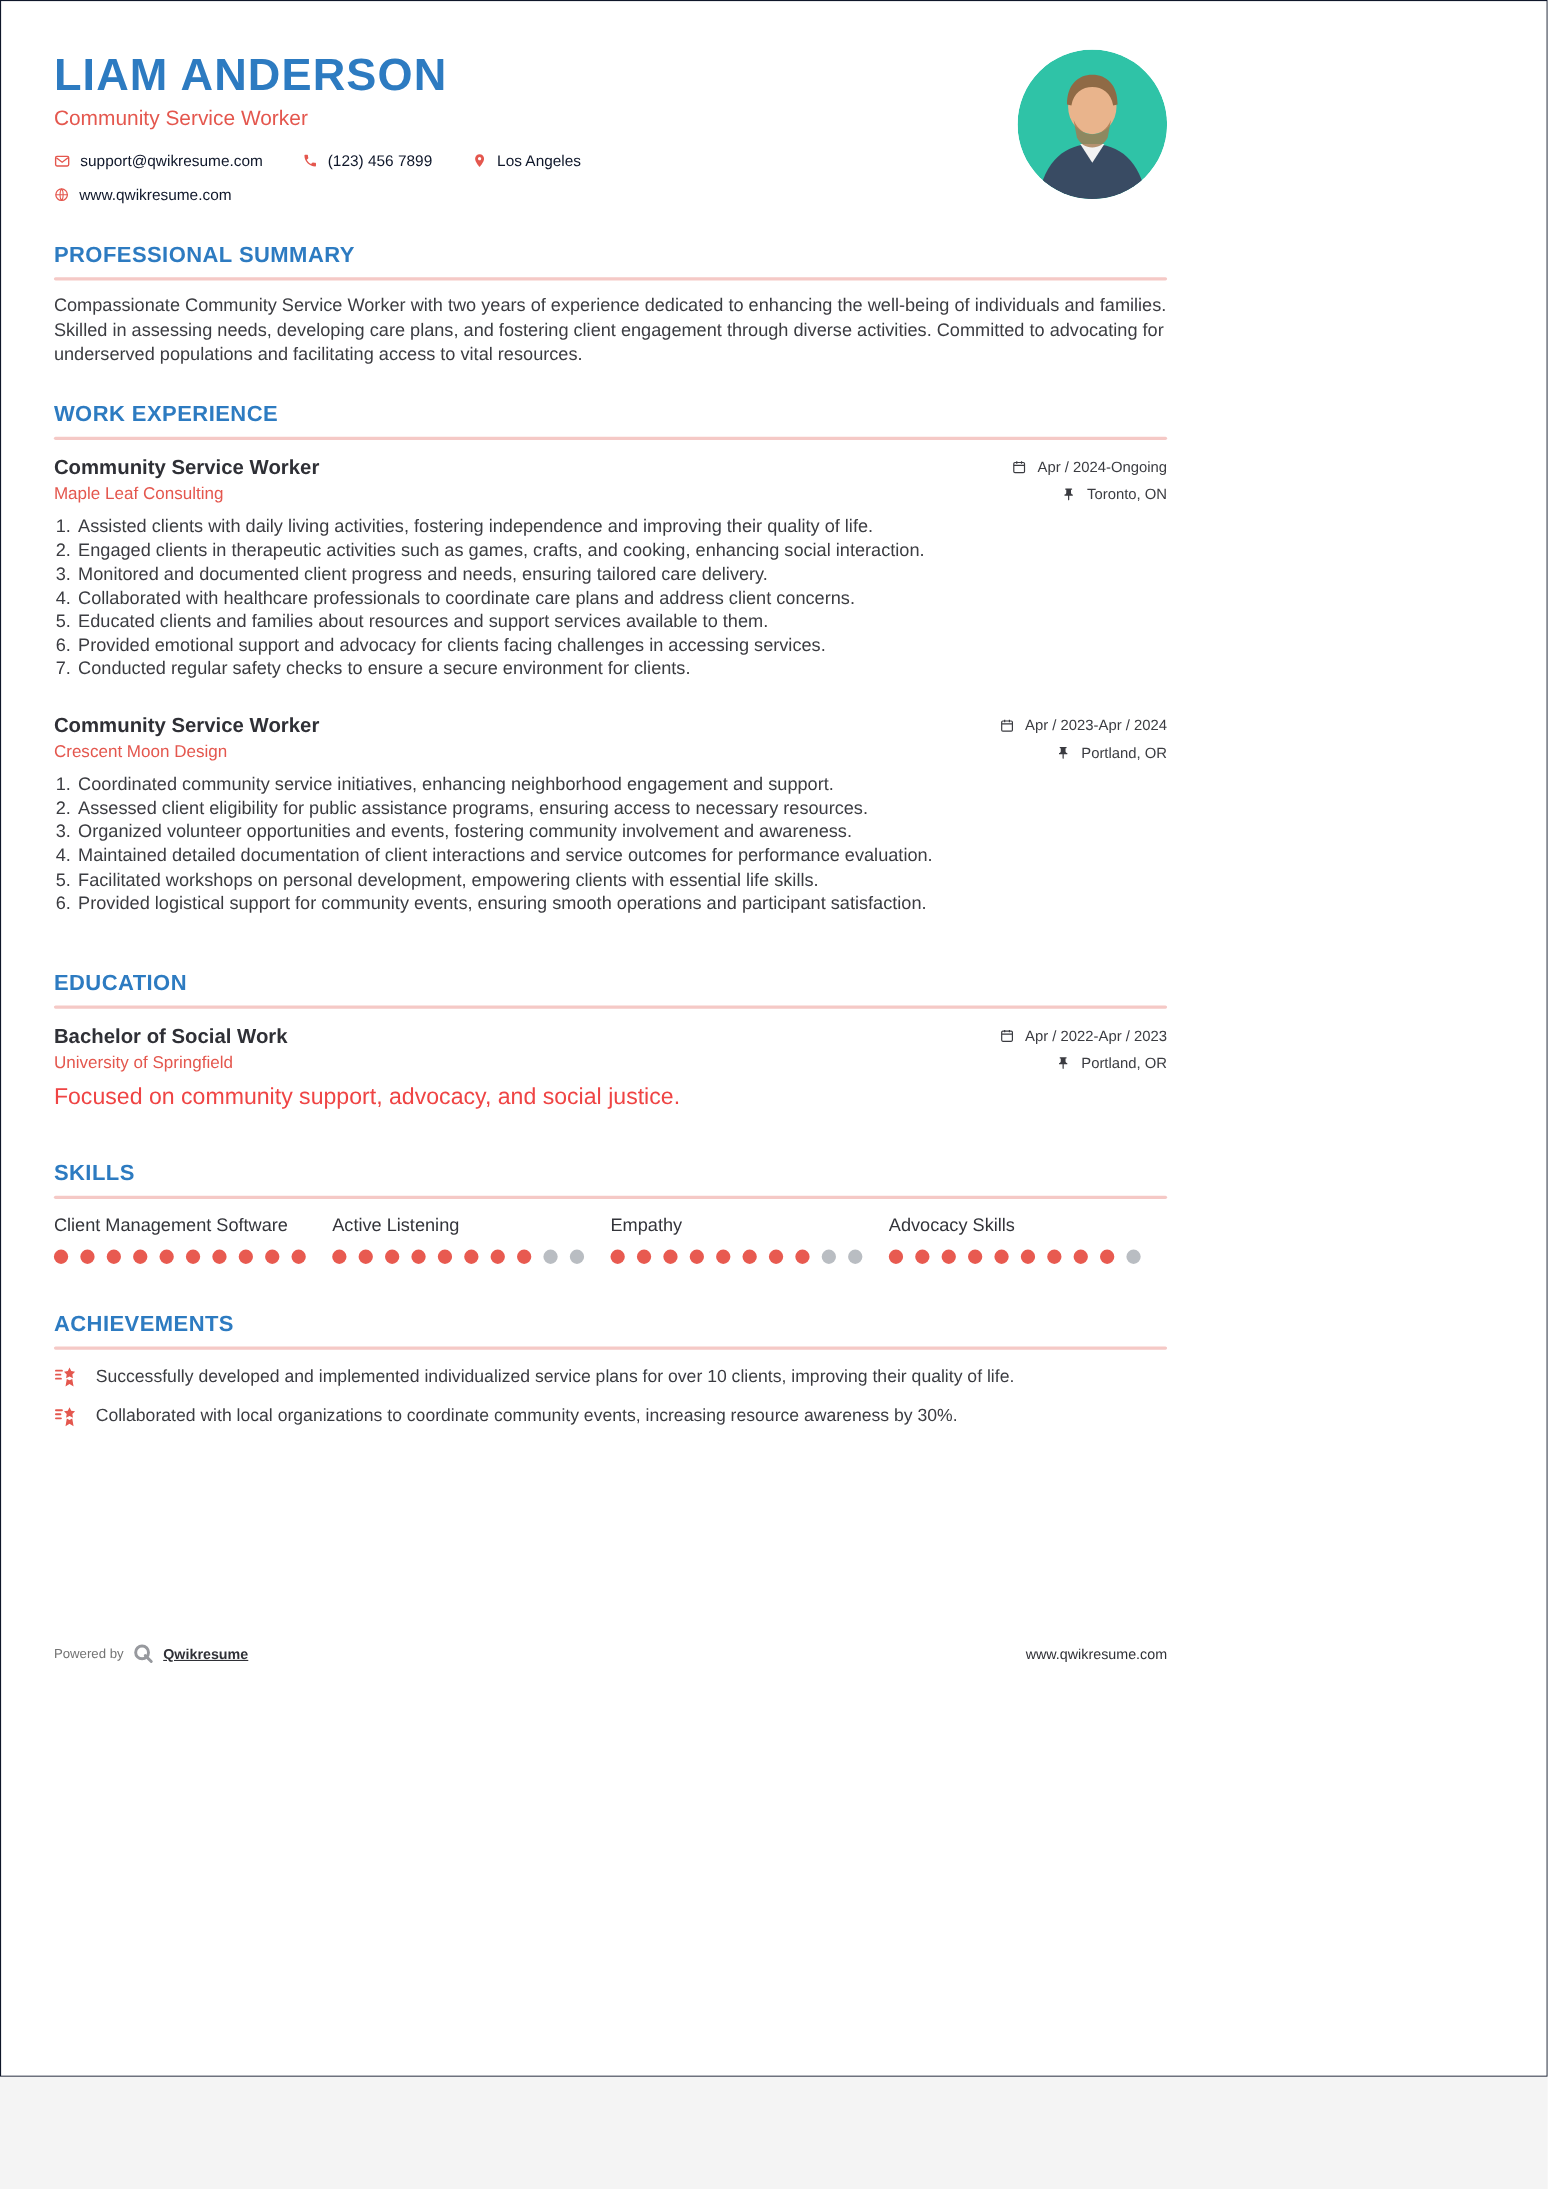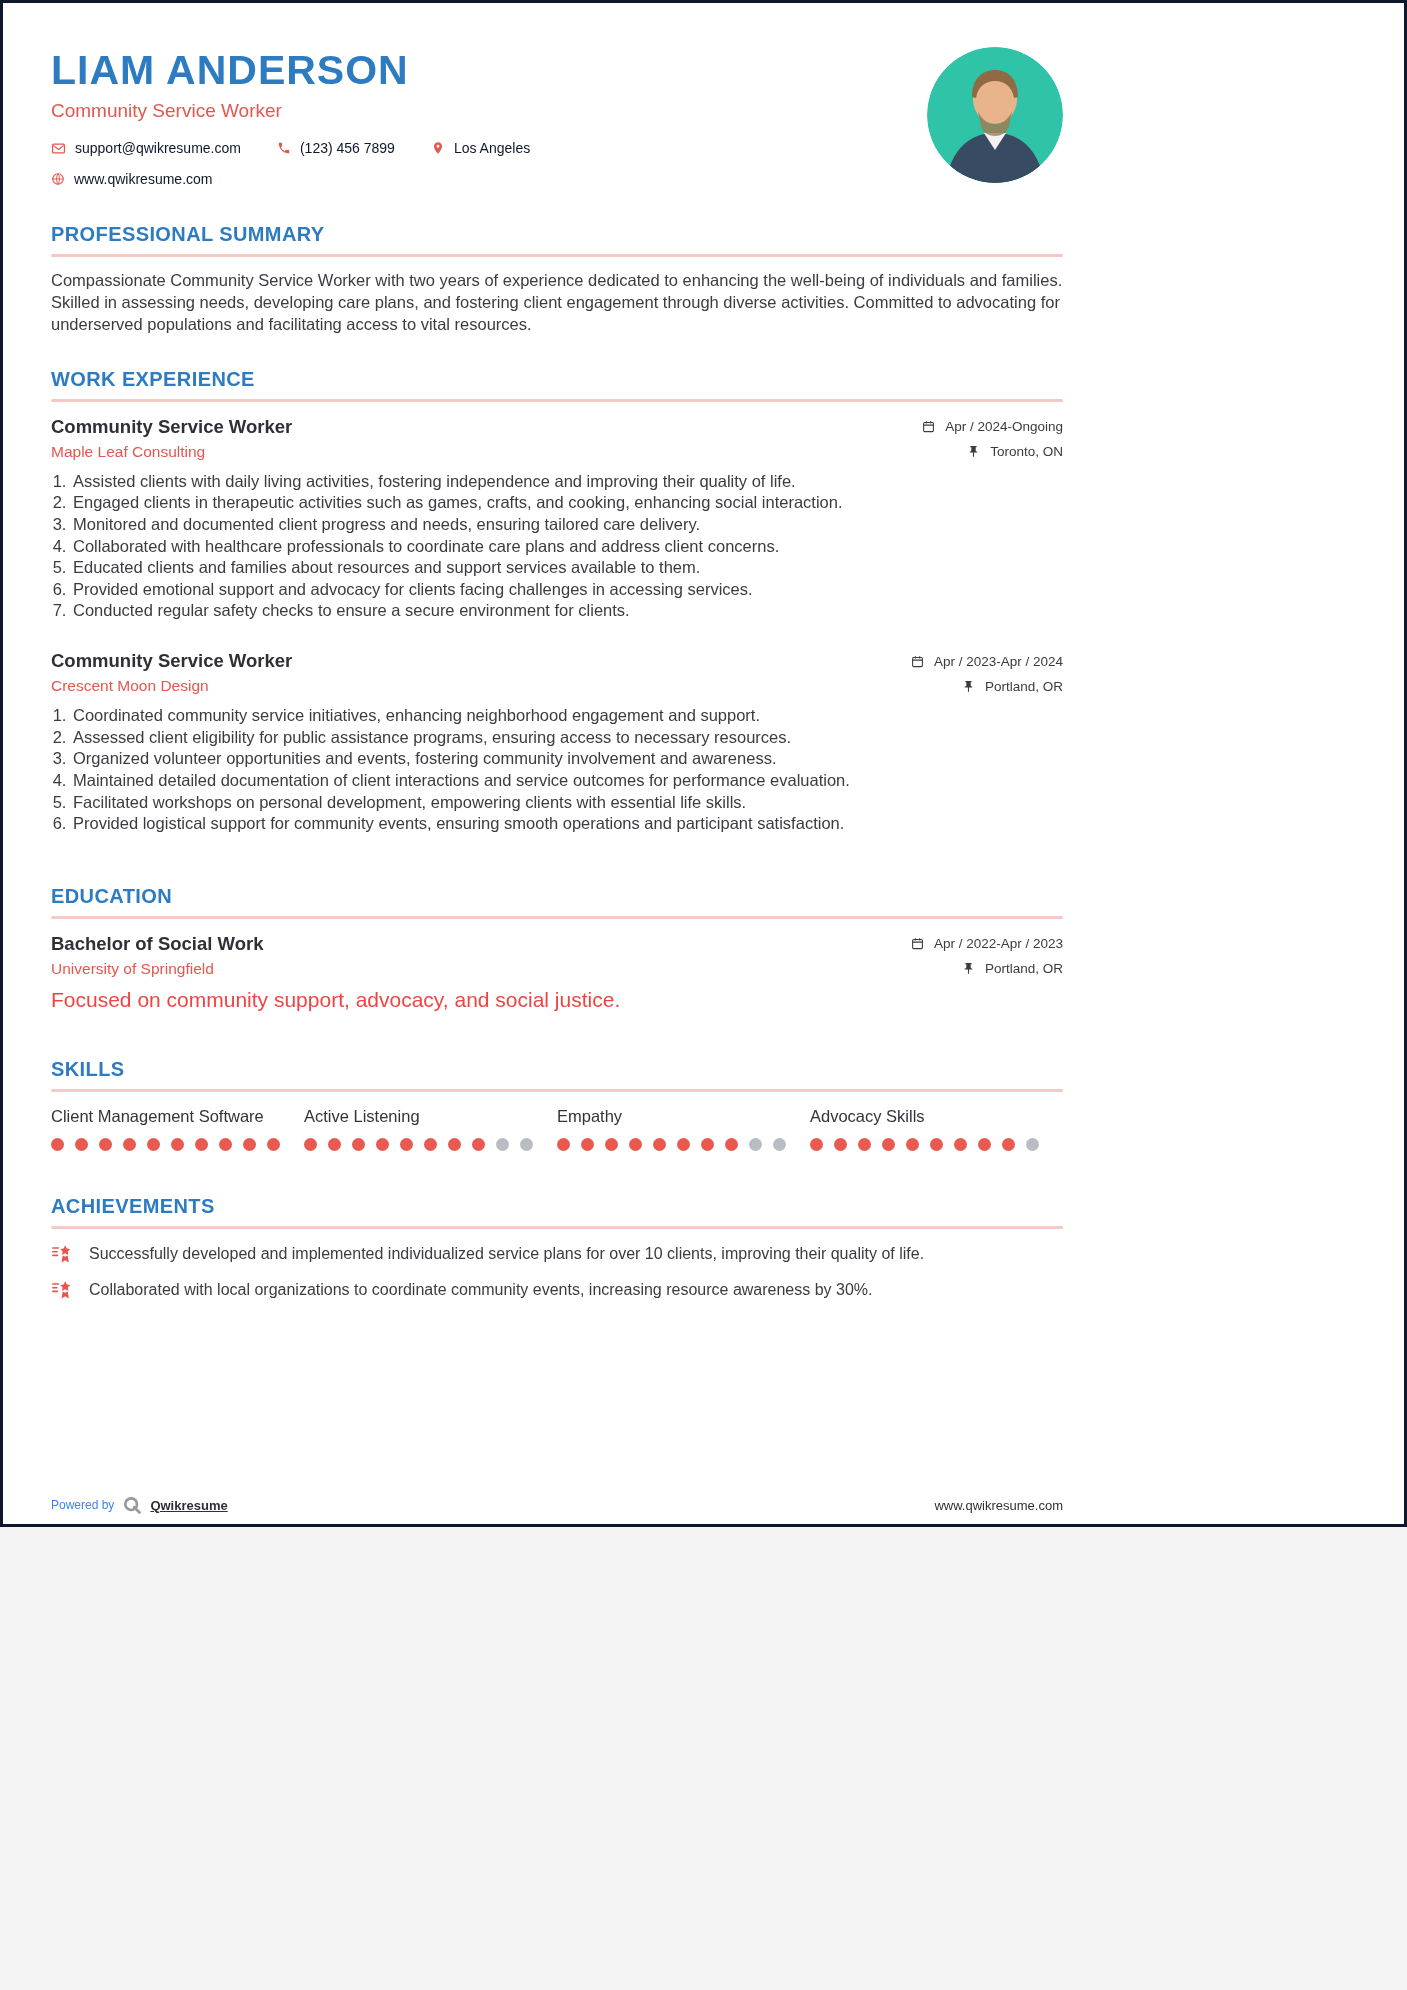--- a/index.html
+++ b/index.html
@@ -1,21 +1,21 @@
 <!DOCTYPE html>
 <html style="--heading-blue: #2d7bc1; --accent-coral: #e4574e; --divider-pink: #f5c9c6; --dot-filled: #e85a50; --dot-empty: #b9bdc2; --avatar-bg: #2fc3a7;"><head>
 <meta charset="utf-8">
 <style>
   * { margin: 0; padding: 0; box-sizing: border-box; }
   html, body { background: #f4f4f4; }
   body { font-family: "Liberation Sans", sans-serif; color: #3b3c41; }
 
   .page {
-    width: 1407px; height: 1527px; background: #ffffff;
-    position: relative; overflow: hidden; border: 3px solid #0f172a;
+    width: 1407px; height: 1888px; background: #ffffff;
+    position: relative; overflow: hidden; border: 1px solid #0f172a;
     margin: 0 auto;
   }
   .content { width: 1012px; margin-left: 48px; padding-top: 44px; position: relative; }
 
   
   .name { font-size: 41px; font-weight: 800; letter-spacing: 1px; color: var(--heading-blue, #2d7bc1); }
   .job-subtitle { font-size: 19px; margin-top: 6px; font-weight: 500; color: var(--accent-coral, #e4574e); }
   .contact-row { display: flex; gap: 36px; margin-top: 18px; align-items: center; font-size: 14px; color: #0f172a; font-weight: 500; }
   .website-row { margin-top: 15px; }
   .contact-item { display: flex; align-items: center; gap: 9px; }
@@ -54,21 +54,21 @@
   .dot.off { background: var(--dot-empty, #b9bdc2); }
 
   
   .ach-item { display: flex; gap: 16px; margin-top: 14px; align-items: center; }
   .ach-item p { font-size: 16px; line-height: 1.35; color: #3b3c41; max-width: 965px; }
   .ach-icon { flex: 0 0 auto; margin-top: 0px; }
 
   
   .footer { position: absolute; left: 48px; width: 1012px; top: 1492px; display: flex; justify-content: space-between; align-items: center; }
   .footer-left { display: flex; align-items: center; gap: 8px; }
-  .powered { font-size: 12px; color: #3b82f6; }
+  .powered { font-size: 12px; color: #737373; }
   .brand { font-size: 13px; color: #2f3036; font-weight: 700; text-decoration: underline; cursor: pointer; }
   .footer-site { font-size: 13px; color: #2f3036; font-weight: 500; }
 </style>
 </head>
 <body>
 
 <div class="page">
   <div class="content">
 
     <header>

